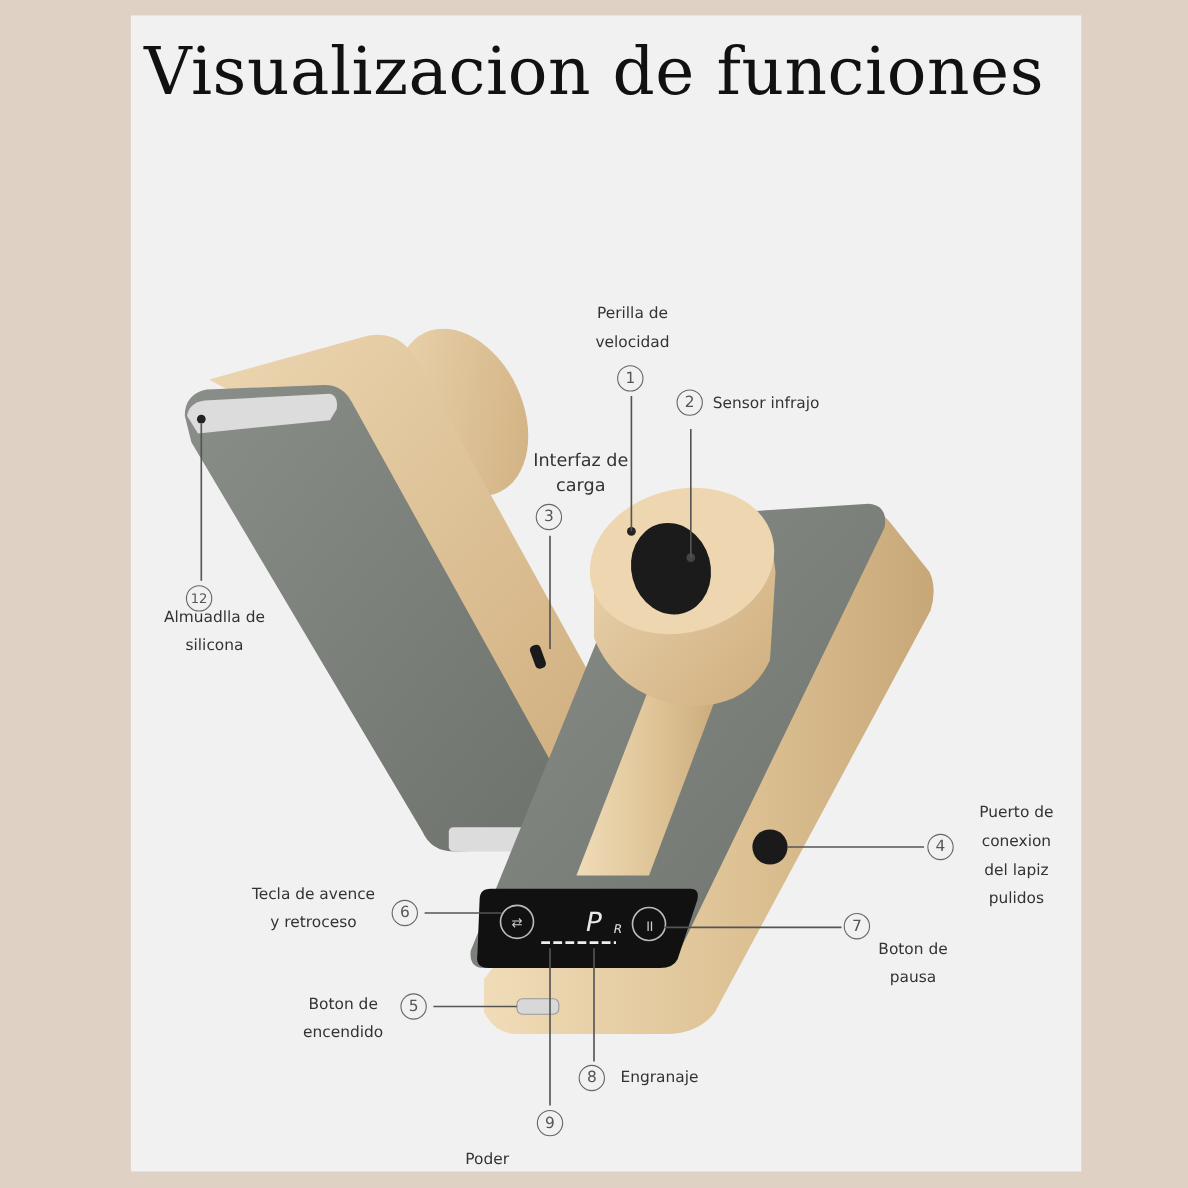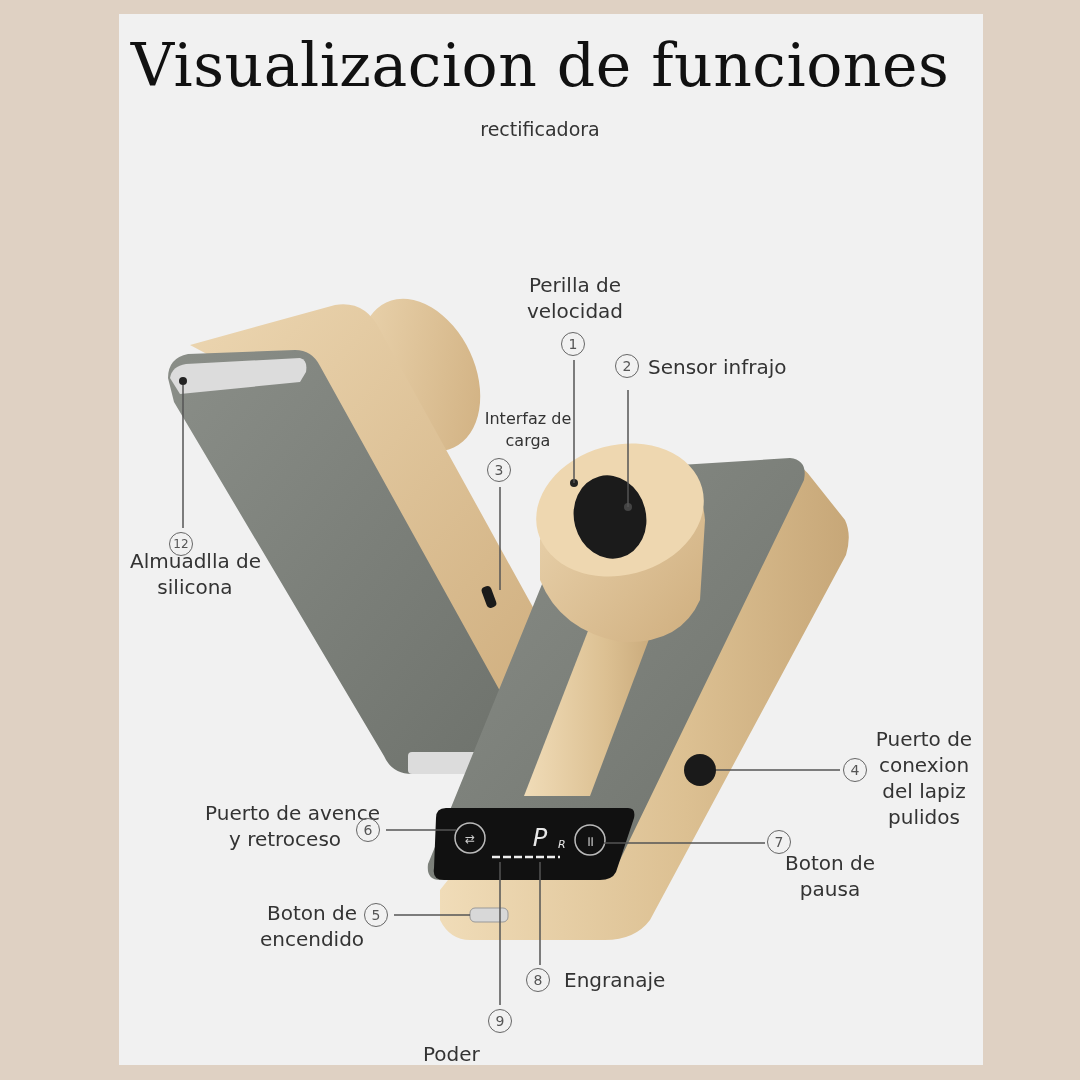--- a/index.html
+++ b/index.html
@@ -30,21 +30,21 @@
     left: 0; top: 114px; width: 1080px;
     text-align: center;
     font-size: 19px;
     line-height: 31px;
     color: #333;
   }
   .subtitle span { display: block; }
   svg.art { position: absolute; left: 0; top: 0; }
   .lbl {
     position: absolute;
-    font-size: 20px;
+    font-size: 14px;
     line-height: 26px;
     color: #333;
     text-align: center;
     white-space: nowrap;
   }
   .lbl span { display: block; }
   .lbl.small { font-size: 16px; line-height: 22px; }
   .num {
     position: absolute;
     width: 22px; height: 22px;
@@ -57,21 +57,20 @@
     background: transparent;
   }
 </style>
 </head>
 <body>
 
 <div class="panel"></div>
 
 <div class="title">Visualizacion de funciones</div>
 <div class="subtitle">
-  <span>rectificadora</span>
 </div>
 
 <svg class="art" width="1080" height="1080" viewBox="0 0 1080 1080">
   <defs>
     <linearGradient id="wood" x1="0" y1="0" x2="1" y2="1">
       <stop offset="0" stop-color="#ecd6b1"></stop>
       <stop offset="1" stop-color="#cfae7e"></stop>
     </linearGradient>
     <linearGradient id="wood2" x1="0" y1="0" x2="1" y2="0">
       <stop offset="0" stop-color="#f0dcb8"></stop>
@@ -170,21 +169,21 @@
 
 <div class="num" style="left:843px; top:758px;">4</div>
 <div class="lbl" style="left:872px; top:726px; width:104px;">
   <span>Puerto de</span>
   <span>conexion</span>
   <span>del lapiz</span>
   <span>pulidos</span>
 </div>
 
 <div class="lbl" style="left:205px; top:800px; width:160px;">
-  <span>Puerto de avence</span>
+  <span>Tecla de avence</span>
   <span>y retroceso</span>
 </div>
 <div class="num" style="left:356px; top:818px;">6</div>
 
 <div class="num" style="left:767px; top:830px;">7</div>
 <div class="lbl" style="left:782px; top:850px; width:96px;">
   <span>Boton de</span>
   <span>pausa</span>
 </div>
 

